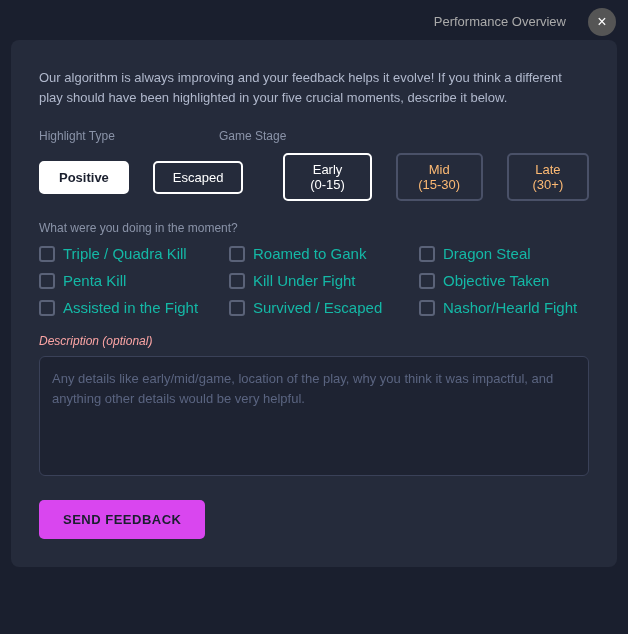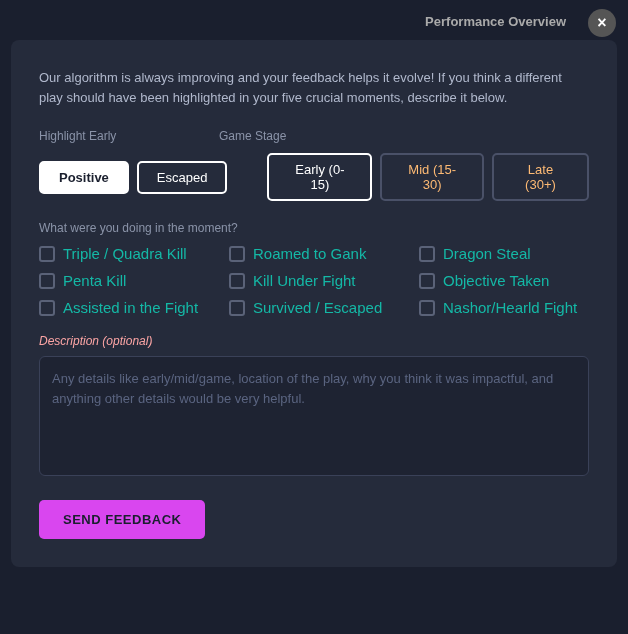--- a/index.html
+++ b/index.html
@@ -13,23 +13,22 @@
       justify-content: center;
       position: relative;
       overflow: hidden;
     }
 
     .top-bar {
       position: absolute;
       top: 0;
       right: 0;
       display: flex;
-      align-items: flex-end;
+      align-items: flex-start;
       padding: 8px 12px;
-      font-weight: bold;
     }
 
     .performance-tab {
       color: #aaa;
       font-size: 13px;
       padding: 6px 12px;
       border-bottom: 2px solid transparent;
       cursor: pointer;
     }
 
@@ -66,21 +65,21 @@
 
     .modal-description {
       font-size: 13px;
       color: #b0b8cc;
       line-height: 1.5;
       margin-bottom: 22px;
     }
 
     .toggle-group {
       display: flex;
-      gap: 8px;
+      gap: 24px;
     }
 
     .toggle-btn {
       padding: 7px 18px;
       border-radius: 5px;
       border: 2px solid #4a5168;
       background: transparent;
       color: #fdba74;
       font-size: 13px;
       cursor: pointer;
@@ -188,21 +187,21 @@
 
 <div class="top-bar">
   <div class="performance-tab">Performance Overview</div>
   <div class="close-btn">×</div>
 </div>
 
 <div class="modal">
   <div class="modal-description">Our algorithm is always improving and your feedback helps it evolve! If you think a different play should have been highlighted in your five crucial moments, describe it below.</div>
 
   <div class="two-col-header">
-    <div class="col-header">Highlight Early</div>
+    <div class="col-header">Highlight Type</div>
     <div class="col-header">Game Stage</div>
   </div>
 
   <div style="display:flex; gap:40px; margin-bottom: 20px; align-items:center;">
     <div class="toggle-group">
       <button class="toggle-btn active">Positive</button>
       <button class="toggle-btn active-outline">Escaped</button>
     </div>
     <div class="toggle-group">
       <button class="toggle-btn active-outline">Early (0-15)</button>

